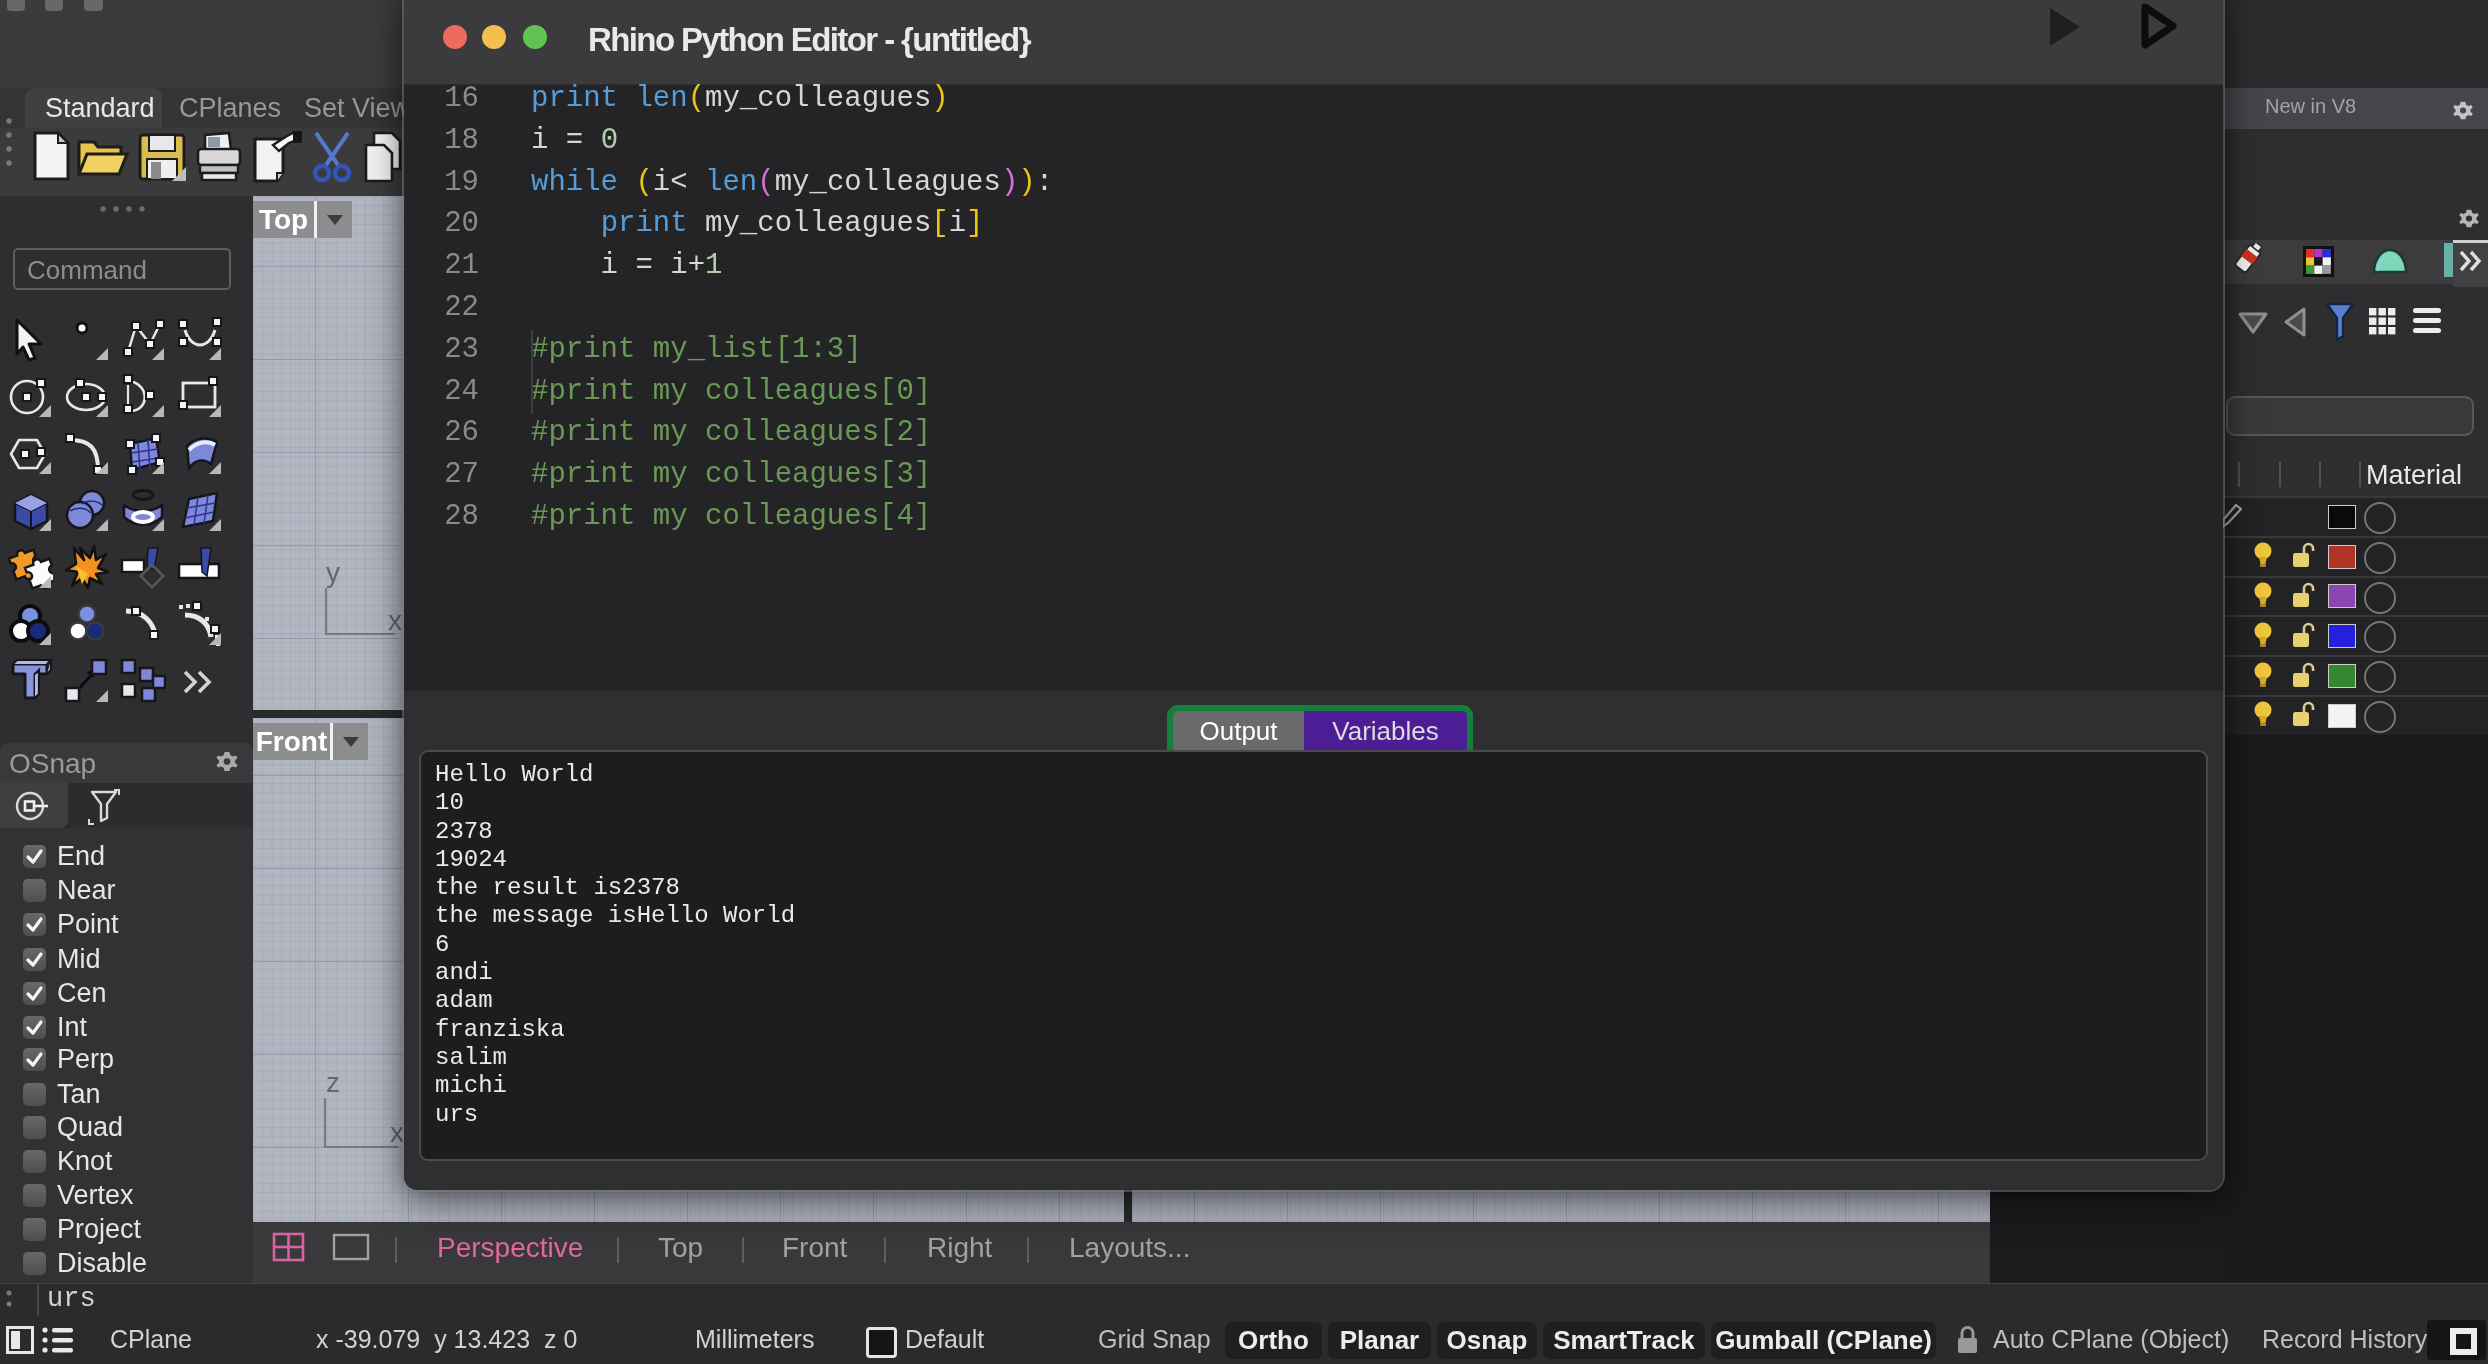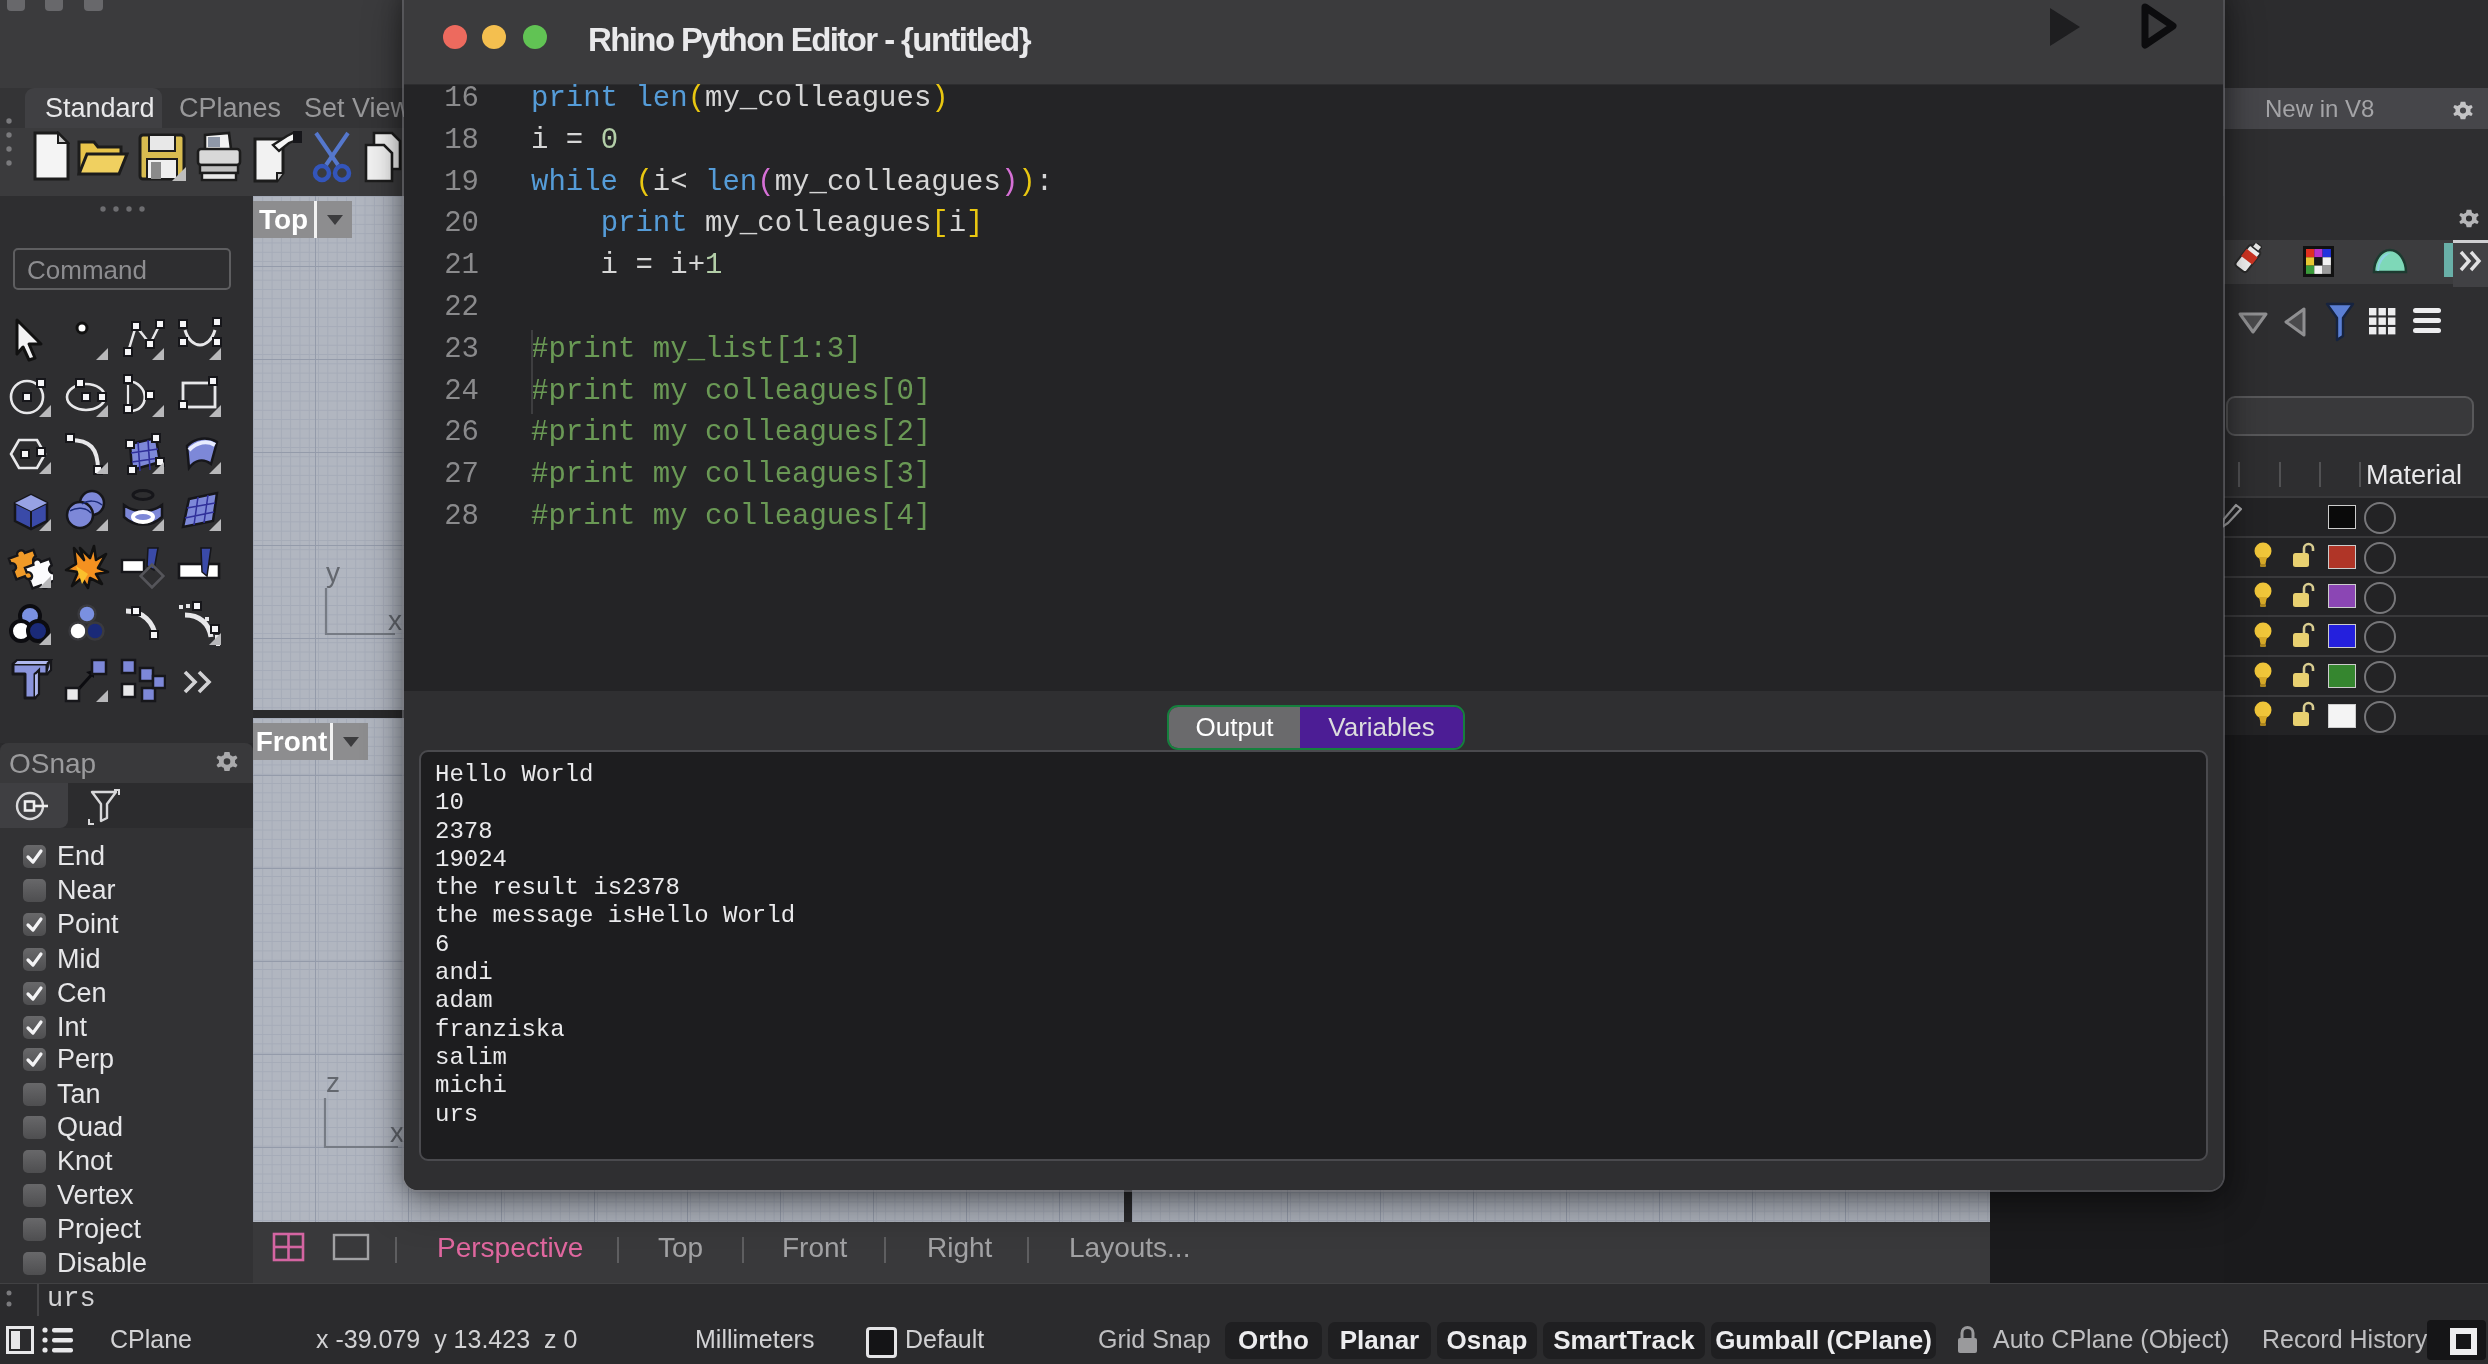--- a/index.html
+++ b/index.html
@@ -357,21 +357,21 @@
 <svg class="abs" style="left:318px;top:1070px" width="96" height="92" viewBox="0 0 96 92">
 <text x="8" y="22" font-size="28" fill="#63676e" font-family="Liberation Sans">z</text>
 <path d="M7 28 L7 77 L80 77" fill="none" stroke="#767b84" stroke-width="2.2"></path>
 <text x="72" y="72" font-size="28" fill="#63676e" font-family="Liberation Sans">x</text>
   </svg>
 
 <div class="abs" style="left:1990px;top:196px;width:234px;height:1087px;background:#1b1b1d"></div>
 <div class="abs" style="left:2224px;top:0;width:264px;height:1283px;background:#2e2e30"></div>
 <div class="abs" style="left:2224px;top:0;width:264px;height:88px;background:#2c2c2e"></div>
 <div class="abs" style="left:2224px;top:88px;width:264px;height:41px;background:#46464a"></div>
-<div class="abs" style="left:2265px;top:95px;font-size:24px;color:#a4a4a7">New in V8</div>
+<div class="abs" style="left:2265px;top:95px;font-size:20px;color:#a4a4a7">New in V8</div>
 <svg class="abs" style="left:2450px;top:98px" width="26" height="26" viewBox="0 0 28 28">
 <path fill="#c3c3c5" d="M14 4 L16.5 4 L17.3 7.2 A7.2 7.2 0 0 1 19.8 8.6 L23 7.5 L24.5 10 L22 12.3 A7.2 7.2 0 0 1 22 14.7 L24.5 17 L23 19.5 L19.8 18.4 A7.2 7.2 0 0 1 17.3 19.8 L16.5 23 L11.5 23 L10.7 19.8 A7.2 7.2 0 0 1 8.2 18.4 L5 19.5 L3.5 17 L6 14.7 A7.2 7.2 0 0 1 6 12.3 L3.5 10 L5 7.5 L8.2 8.6 A7.2 7.2 0 0 1 10.7 7.2 L11.5 4 Z M14 10.2 A3.3 3.3 0 1 0 14 16.8 A3.3 3.3 0 1 0 14 10.2 Z"></path>
   </svg>
 <svg class="abs" style="left:2456px;top:206px" width="26" height="26" viewBox="0 0 28 28">
 <path fill="#b5b5b7" d="M14 4 L16.5 4 L17.3 7.2 A7.2 7.2 0 0 1 19.8 8.6 L23 7.5 L24.5 10 L22 12.3 A7.2 7.2 0 0 1 22 14.7 L24.5 17 L23 19.5 L19.8 18.4 A7.2 7.2 0 0 1 17.3 19.8 L16.5 23 L11.5 23 L10.7 19.8 A7.2 7.2 0 0 1 8.2 18.4 L5 19.5 L3.5 17 L6 14.7 A7.2 7.2 0 0 1 6 12.3 L3.5 10 L5 7.5 L8.2 8.6 A7.2 7.2 0 0 1 10.7 7.2 L11.5 4 Z M14 10.2 A3.3 3.3 0 1 0 14 16.8 A3.3 3.3 0 1 0 14 10.2 Z"></path>
   </svg>
 <div class="abs" style="left:2224px;top:240px;width:264px;height:44px;background:#3c3c3e"></div>
 
 <svg class="abs" style="left:2230px;top:243px" width="32" height="36" viewBox="0 0 32 36">
 <g transform="rotate(38 16 18)">
@@ -592,21 +592,21 @@
 <div class="cl"><span class="ln">22</span></div>
 <div class="cl"><span class="ln">23</span><span class="c">#print my_list[1:3]</span></div>
 <div class="cl"><span class="ln">24</span><span class="c">#print my colleagues[0]</span></div>
 <div class="cl"><span class="ln">26</span><span class="c">#print my colleagues[2]</span></div>
 <div class="cl"><span class="ln">27</span><span class="c">#print my colleagues[3]</span></div>
 <div class="cl"><span class="ln">28</span><span class="c">#print my colleagues[4]</span></div>
   </div>
   <div class="abs" style="left:127px;top:344px;width:2px;height:84px;background:#3e3e40"></div>
 
   <div class="abs" style="left:0;top:705px;width:1819px;height:499px;background:#2f2f31"></div>
-  <div class="abs" style="left:763px;top:719px;width:294px;height:41px;border:2px solid #15803d;border-radius:11px;overflow:hidden;display:flex">
+  <div class="abs" style="left:763px;top:719px;width:294px;height:41px;border:6px solid #15803d;border-radius:11px;overflow:hidden;display:flex">
     <div style="width:131px;background:#6a6a6c;color:#fff;font-size:26px;display:flex;align-items:center;justify-content:center;">Output</div>
     <div style="width:163px;background:#4c1d95;color:#dcdcde;font-size:26px;display:flex;align-items:center;justify-content:center;">Variables</div>
   </div>
   <div class="abs" style="left:15px;top:764px;width:1785px;height:407px;background:#1d1d1f;border:2px solid #4a4a4e;border-radius:9px;">
     <div class="mono" style="position:absolute;left:14px;top:9px;white-space:pre;font-size:24px;line-height:28.3px;color:#eaeaec;">Hello World
 10
 2378
 19024
 the result is2378
 the message isHello World

